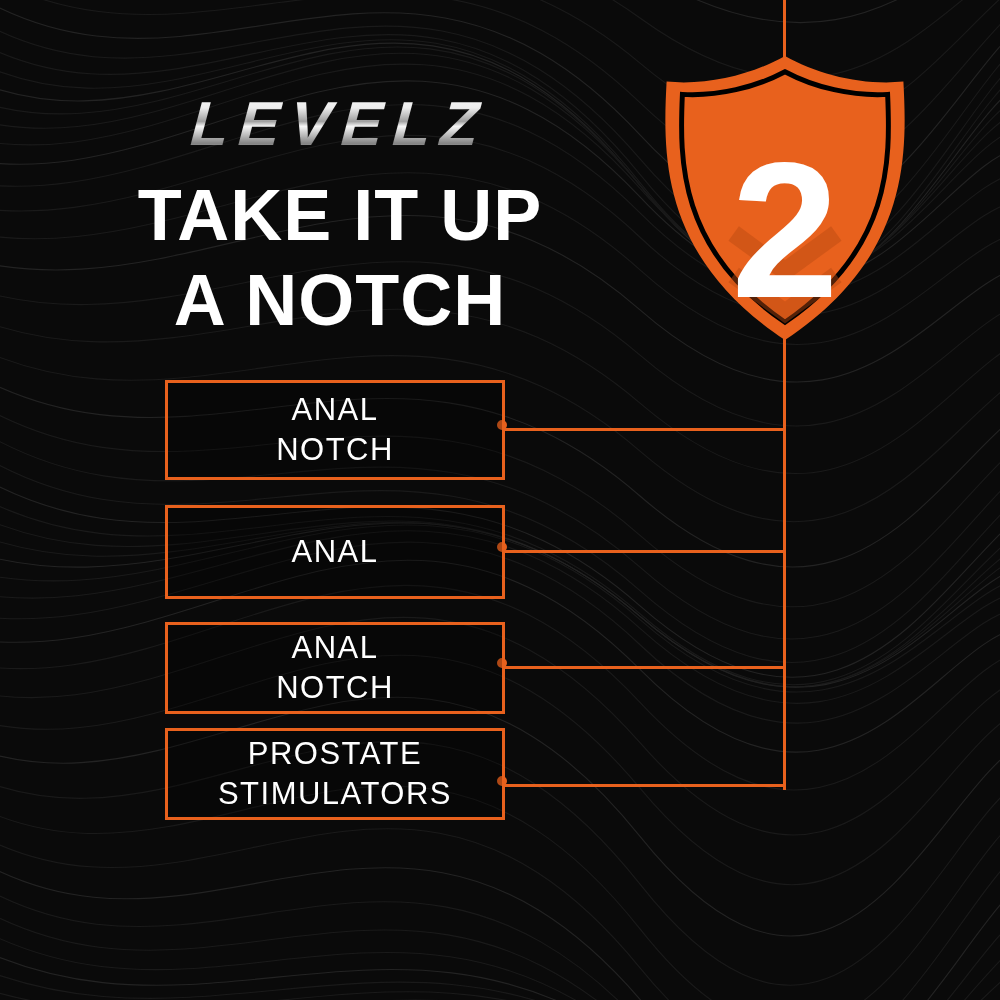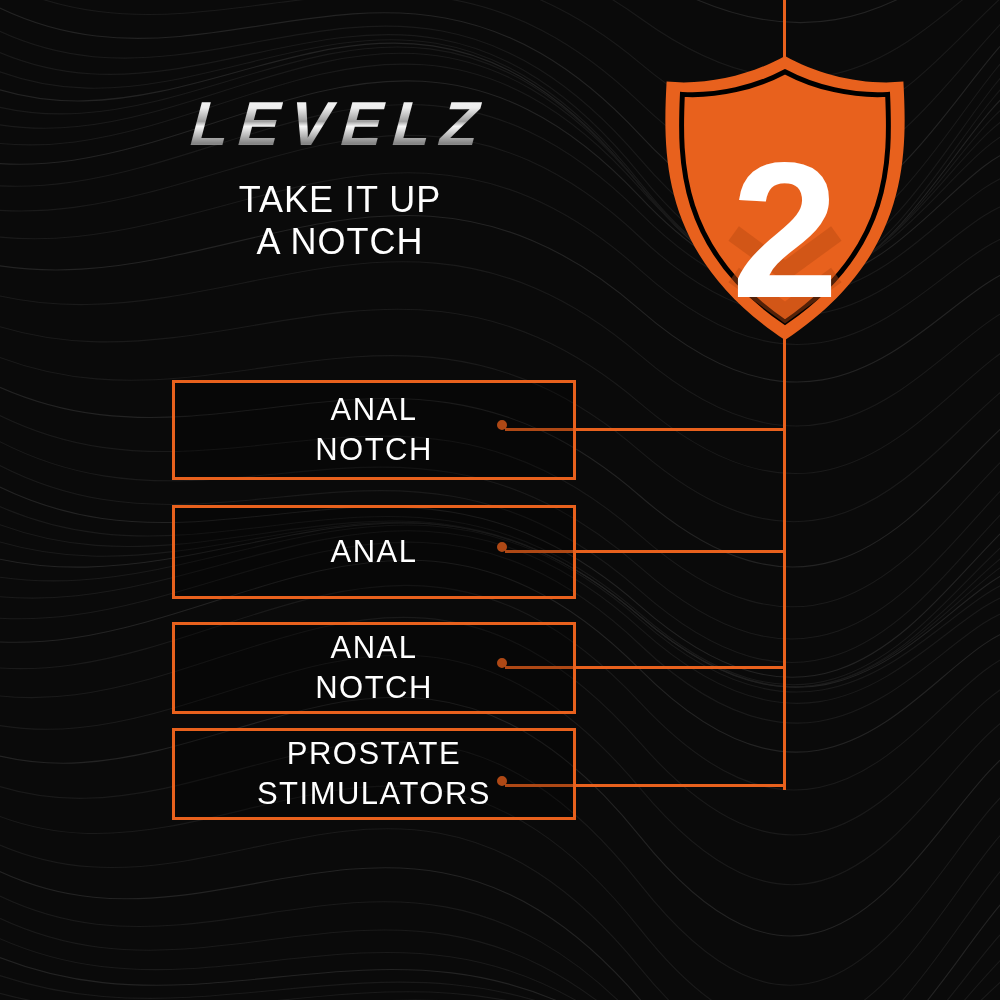--- a/index.html
+++ b/index.html
@@ -35,24 +35,24 @@
     letter-spacing:10px;
     transform:skewX(-4deg);
     background:linear-gradient(180deg,#ffffff 0%,#eaeaea 28%,#8f8f8f 47%,#f5f5f5 54%,#6f6f6f 78%,#d6d6d6 100%);
     -webkit-background-clip:text;
     background-clip:text;
     -webkit-text-fill-color:transparent;
     color:transparent;
     text-shadow:0 0 1px rgba(255,255,255,.15);
   }
   .tagline{
-    margin-top:20px;
+    margin-top:14px;
     color:var(--text);
-    font-size:36px;
-    font-weight:normal;
+    font-size:72px;
+    font-weight:bold;
     line-height:1.18;
     letter-spacing:1px;
   }
   
   .vline{
     position:absolute;
     left:783px;top:0;
     width:3px;height:790px;
     background:var(--accent);
     z-index:1;
@@ -70,31 +70,30 @@
   .chevron{fill:none;stroke:#b84a12;stroke-width:18;opacity:.45;}
   .level-num{
     fill:#fff;
     font-family:"Liberation Sans", sans-serif;
     font-size:196px;
     font-weight:bold;
   }
   
   .cat{
     position:absolute;
-    left:165px;width:404px;
+    left:165px;width:340px;
     border:3px solid var(--accent);
     display:flex;align-items:center;justify-content:center;
     text-align:center;
     color:var(--text);
     font-size:31px;
     line-height:1.3;
     letter-spacing:1.5px;
     z-index:2;
     background:rgba(0,0,0,.25);
-    margin-left:7px;
   }
   .connector{
     position:absolute;
     left:505px;width:280px;height:3px;
     background:var(--accent);
     z-index:1;
   }
   .node{
     position:absolute;
     left:497px;

